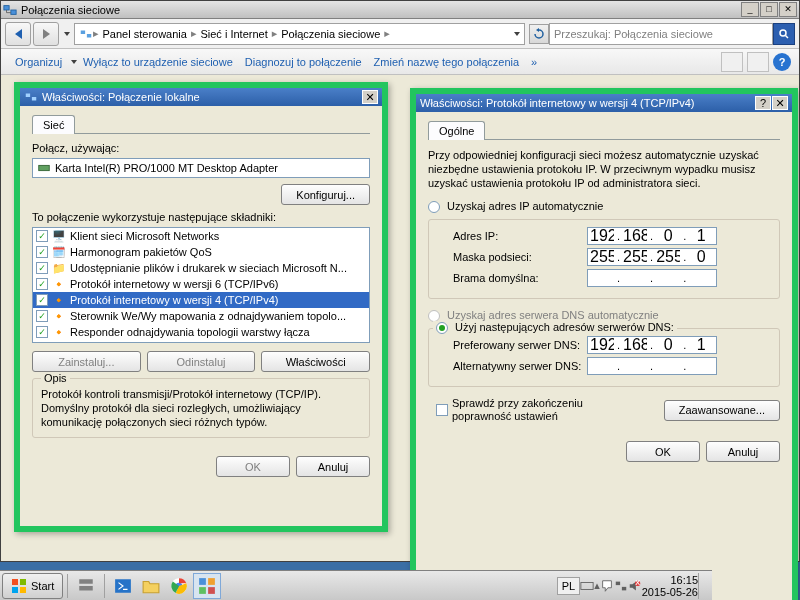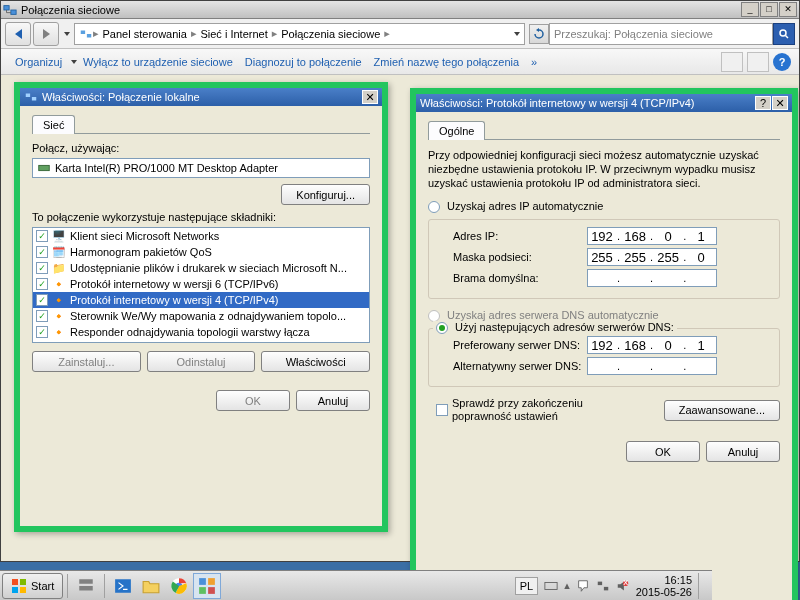--- a/index.html
+++ b/index.html
@@ -52,35 +52,35 @@
   .li-icon { width: 14px; height: 14px; margin-right: 4px; display: inline-flex; align-items: center; justify-content: center; }
   
   .groupbox { border: 1px solid #d0c8b8; border-radius: 3px; padding: 8px; margin-top: 6px; position: relative; }
   .groupbox-title { position: absolute; top: -7px; left: 8px; background: #ece9d8; padding: 0 3px; }
   
   .radio { width: 12px; height: 12px; border-radius: 50%; border: 1px solid #7f9db9; background: #fff; display: inline-flex; align-items: center; justify-content: center; margin-right: 4px; vertical-align: middle; }
   .radio.checked::after { content: ''; width: 6px; height: 6px; border-radius: 50%; background: #21a121; }
   .radio.disabled { border-color: #c0c0c0; }
   
   .ip-field { display: inline-flex; background: #fff; border: 1px solid #7f9db9; height: 18px; align-items: center; width: 130px; }
-  .ip-oct { width: 28px; text-align: center; border: none; outline: none; font-size: 13px; background: transparent; }
+  .ip-oct { width: 28px; text-align: center; border: none; outline: none; font-size: 16px; background: transparent; }
   .ip-dot { padding: 0 1px; }
   
   .form-row { display: flex; align-items: center; margin: 3px 0; }
   .form-label { width: 150px; padding-left: 16px; }
   
   .btn-row { display: flex; justify-content: flex-end; gap: 6px; margin-top: 10px; padding: 8px 0 0 0; }
   
   .taskbar { position: absolute; bottom: 0; left: 0; width: 712px; height: 30px; background: linear-gradient(#e8e8e8, #c8c8c8); border-top: 1px solid #808080; display: flex; align-items: center; padding: 0 2px; }
   .start-btn { height: 26px; padding: 0 8px; background: linear-gradient(#f0f0f0,#d0d0d0); border: 1px solid #808080; border-radius: 3px; display: flex; align-items: center; gap: 4px; }
   .win-orb { width: 16px; height: 16px; }
   .task-sep { width: 1px; height: 24px; background: #a0a0a0; margin: 0 4px; }
   .task-item { width: 28px; height: 26px; display: flex; align-items: center; justify-content: center; border: 1px solid transparent; }
   .task-item.active { background: #d8e4f0; border: 1px solid #7fa8d8; }
-  .tray { margin-left: auto; display: flex; align-items: center; gap: 6px; padding: 0 6px; }
+  .tray { margin-left: auto; display: flex; align-items: center; padding: 0 6px; }
   .tray-lang { padding: 2px 4px; border: 1px solid #a0a0a0; background: #f0f0f0; }
   .tray-time { text-align: right; line-height: 12px; }
 </style>
 </head>
 <body>
 
 <div class="main-window">
   <div class="titlebar">
     <svg class="titlebar-icon" viewBox="0 0 16 16">
         <rect x="1" y="3" width="6" height="5" fill="#4a90d9" stroke="#2060a0"></rect>
@@ -212,20 +212,24 @@
           <span>Responder odnajdywania topologii warstwy łącza</span>
         </div>
     </div>
 
     <div style="display:flex;gap:6px;margin-top:8px;">
       <button class="btn disabled" style="flex:1">Zainstaluj...</button>
       <button class="btn disabled" style="flex:1">Odinstaluj</button>
       <button class="btn" style="flex:1">Właściwości</button>
     </div>
 
+    <div class="groupbox">
+      <span class="groupbox-title">Opis</span>
+      <div style="line-height:14px;">Protokół kontroli transmisji/Protokół internetowy (TCP/IP). Domyślny protokół dla sieci rozległych, umożliwiający komunikację połączonych sieci różnych typów.</div>
+    </div>
 
     <div class="btn-row">
       <button class="btn disabled" style="width:74px">OK</button>
       <button class="btn" style="width:74px">Anuluj</button>
     </div>
   </div>
 </div>
 
 <div class="dialog" style="left:410px; top:88px; width:388px; height:540px;">
   <div class="dlg-title">

